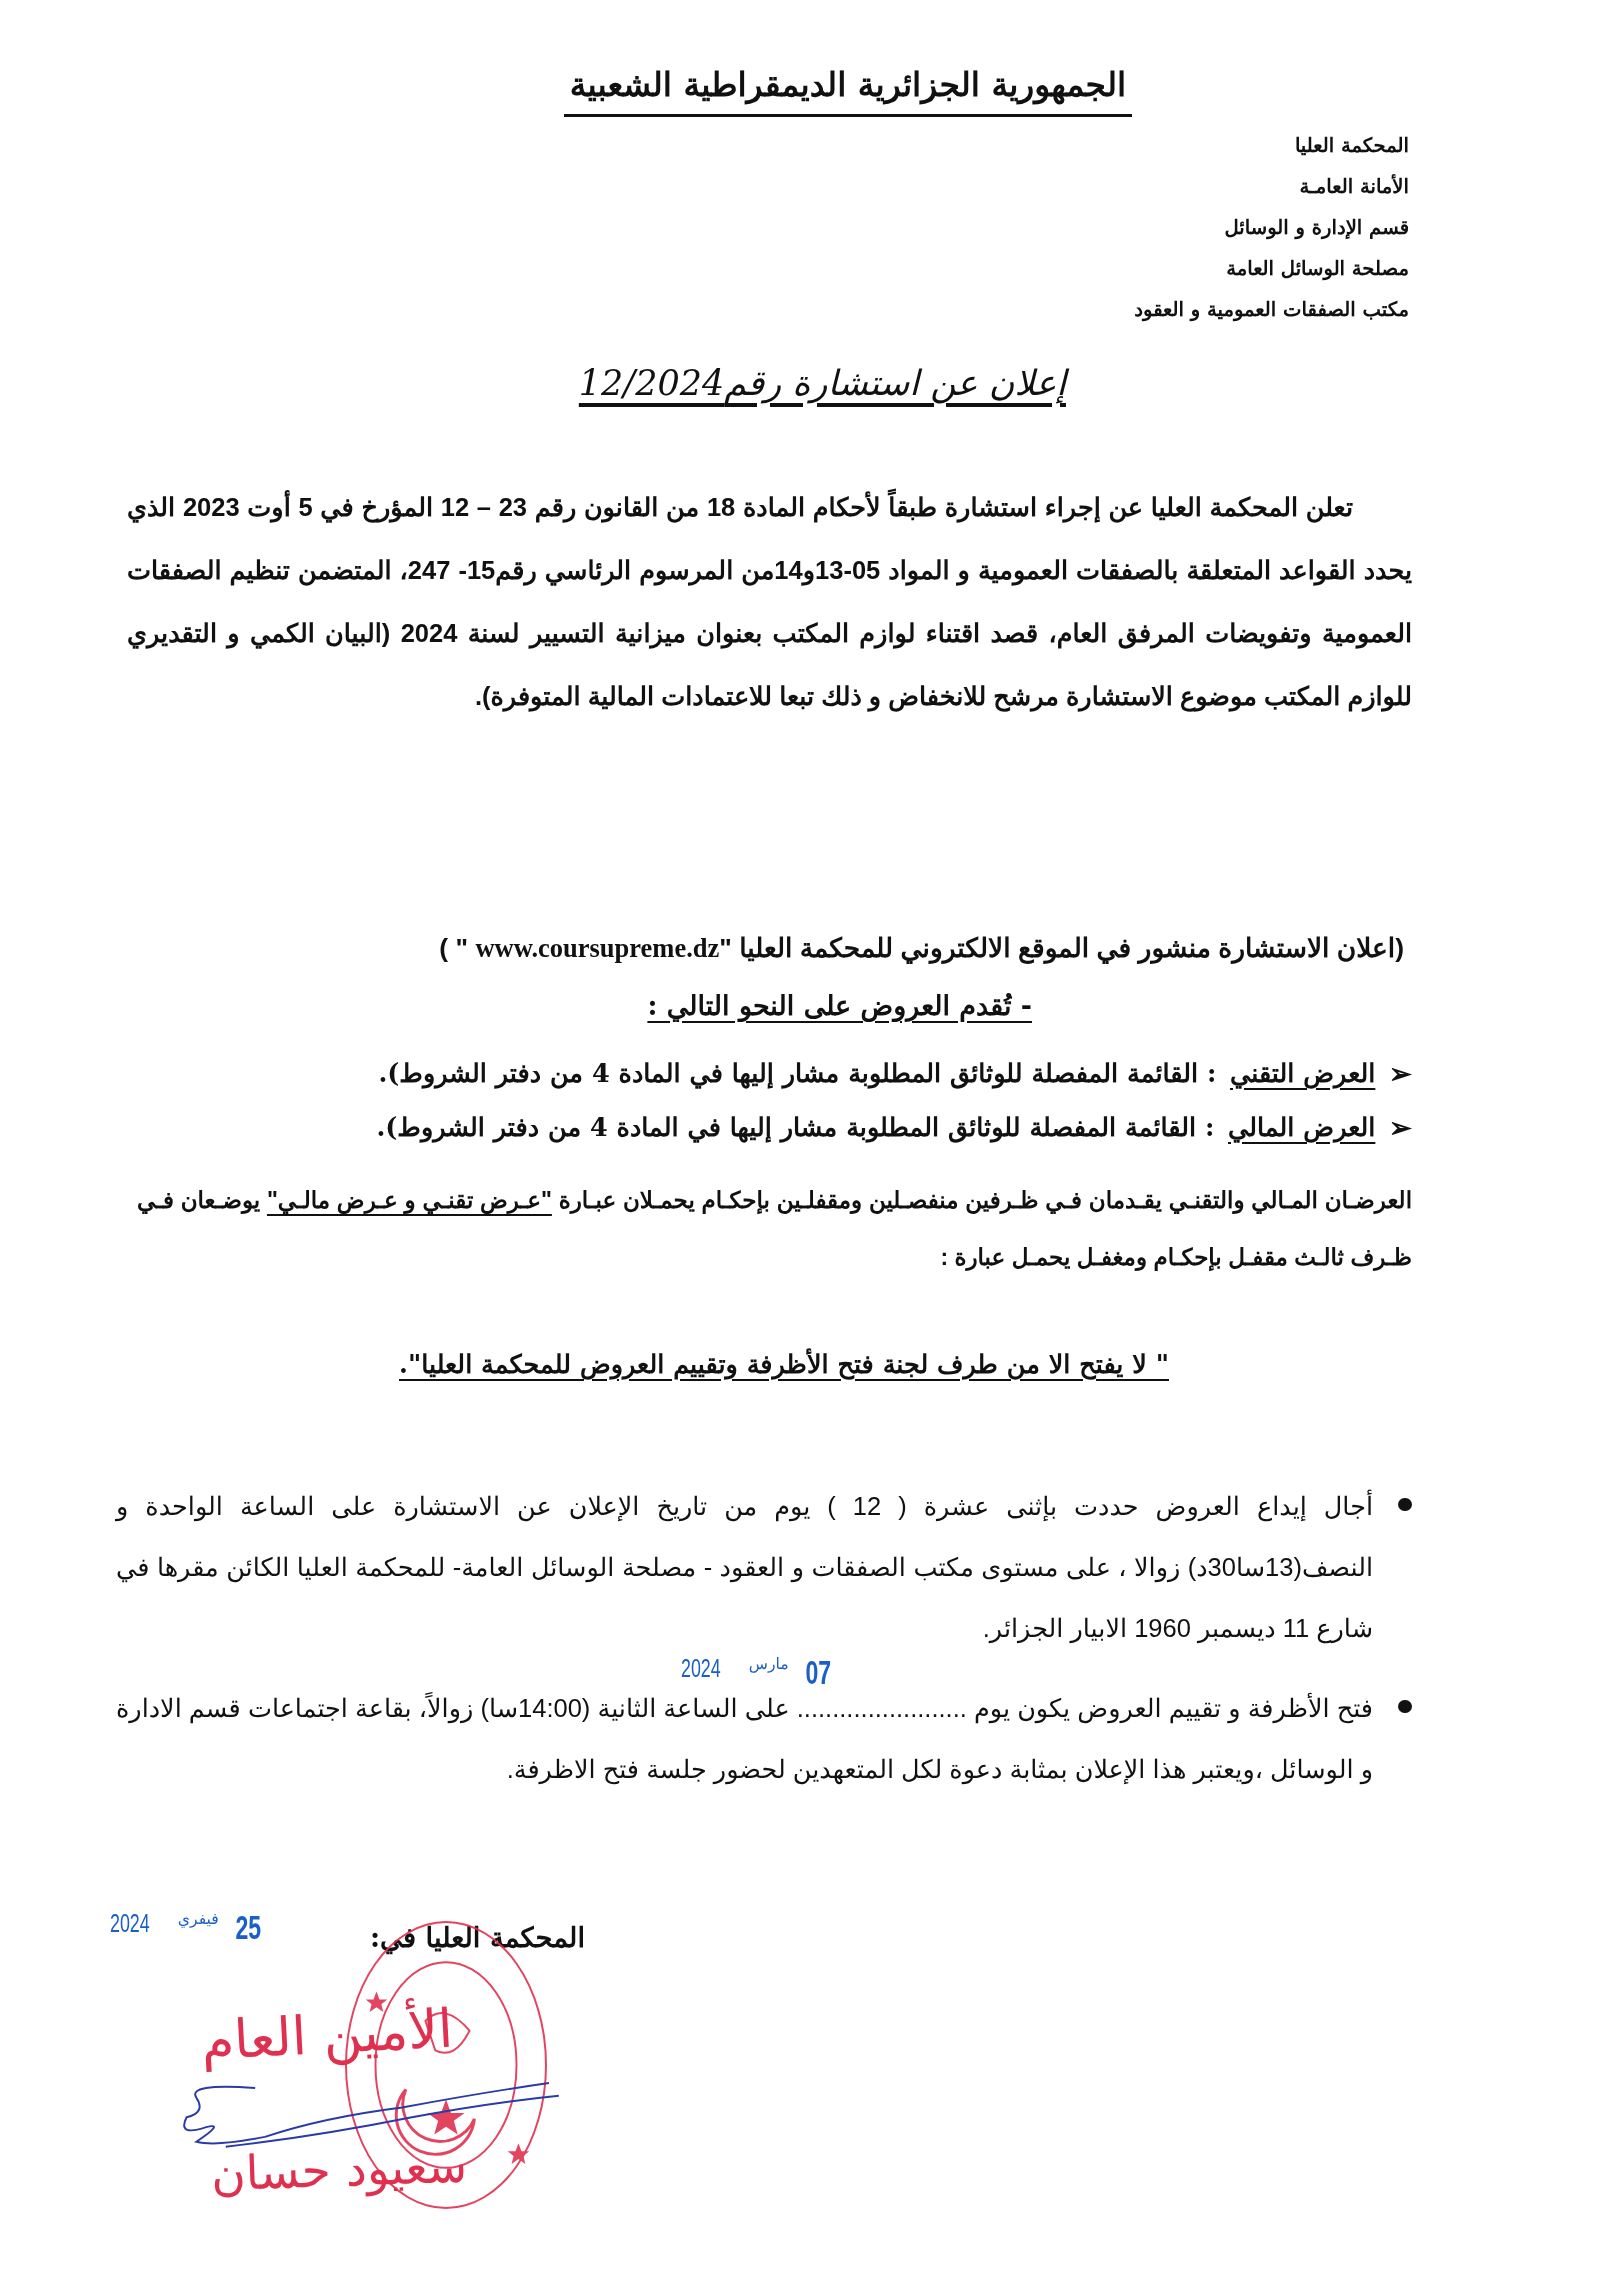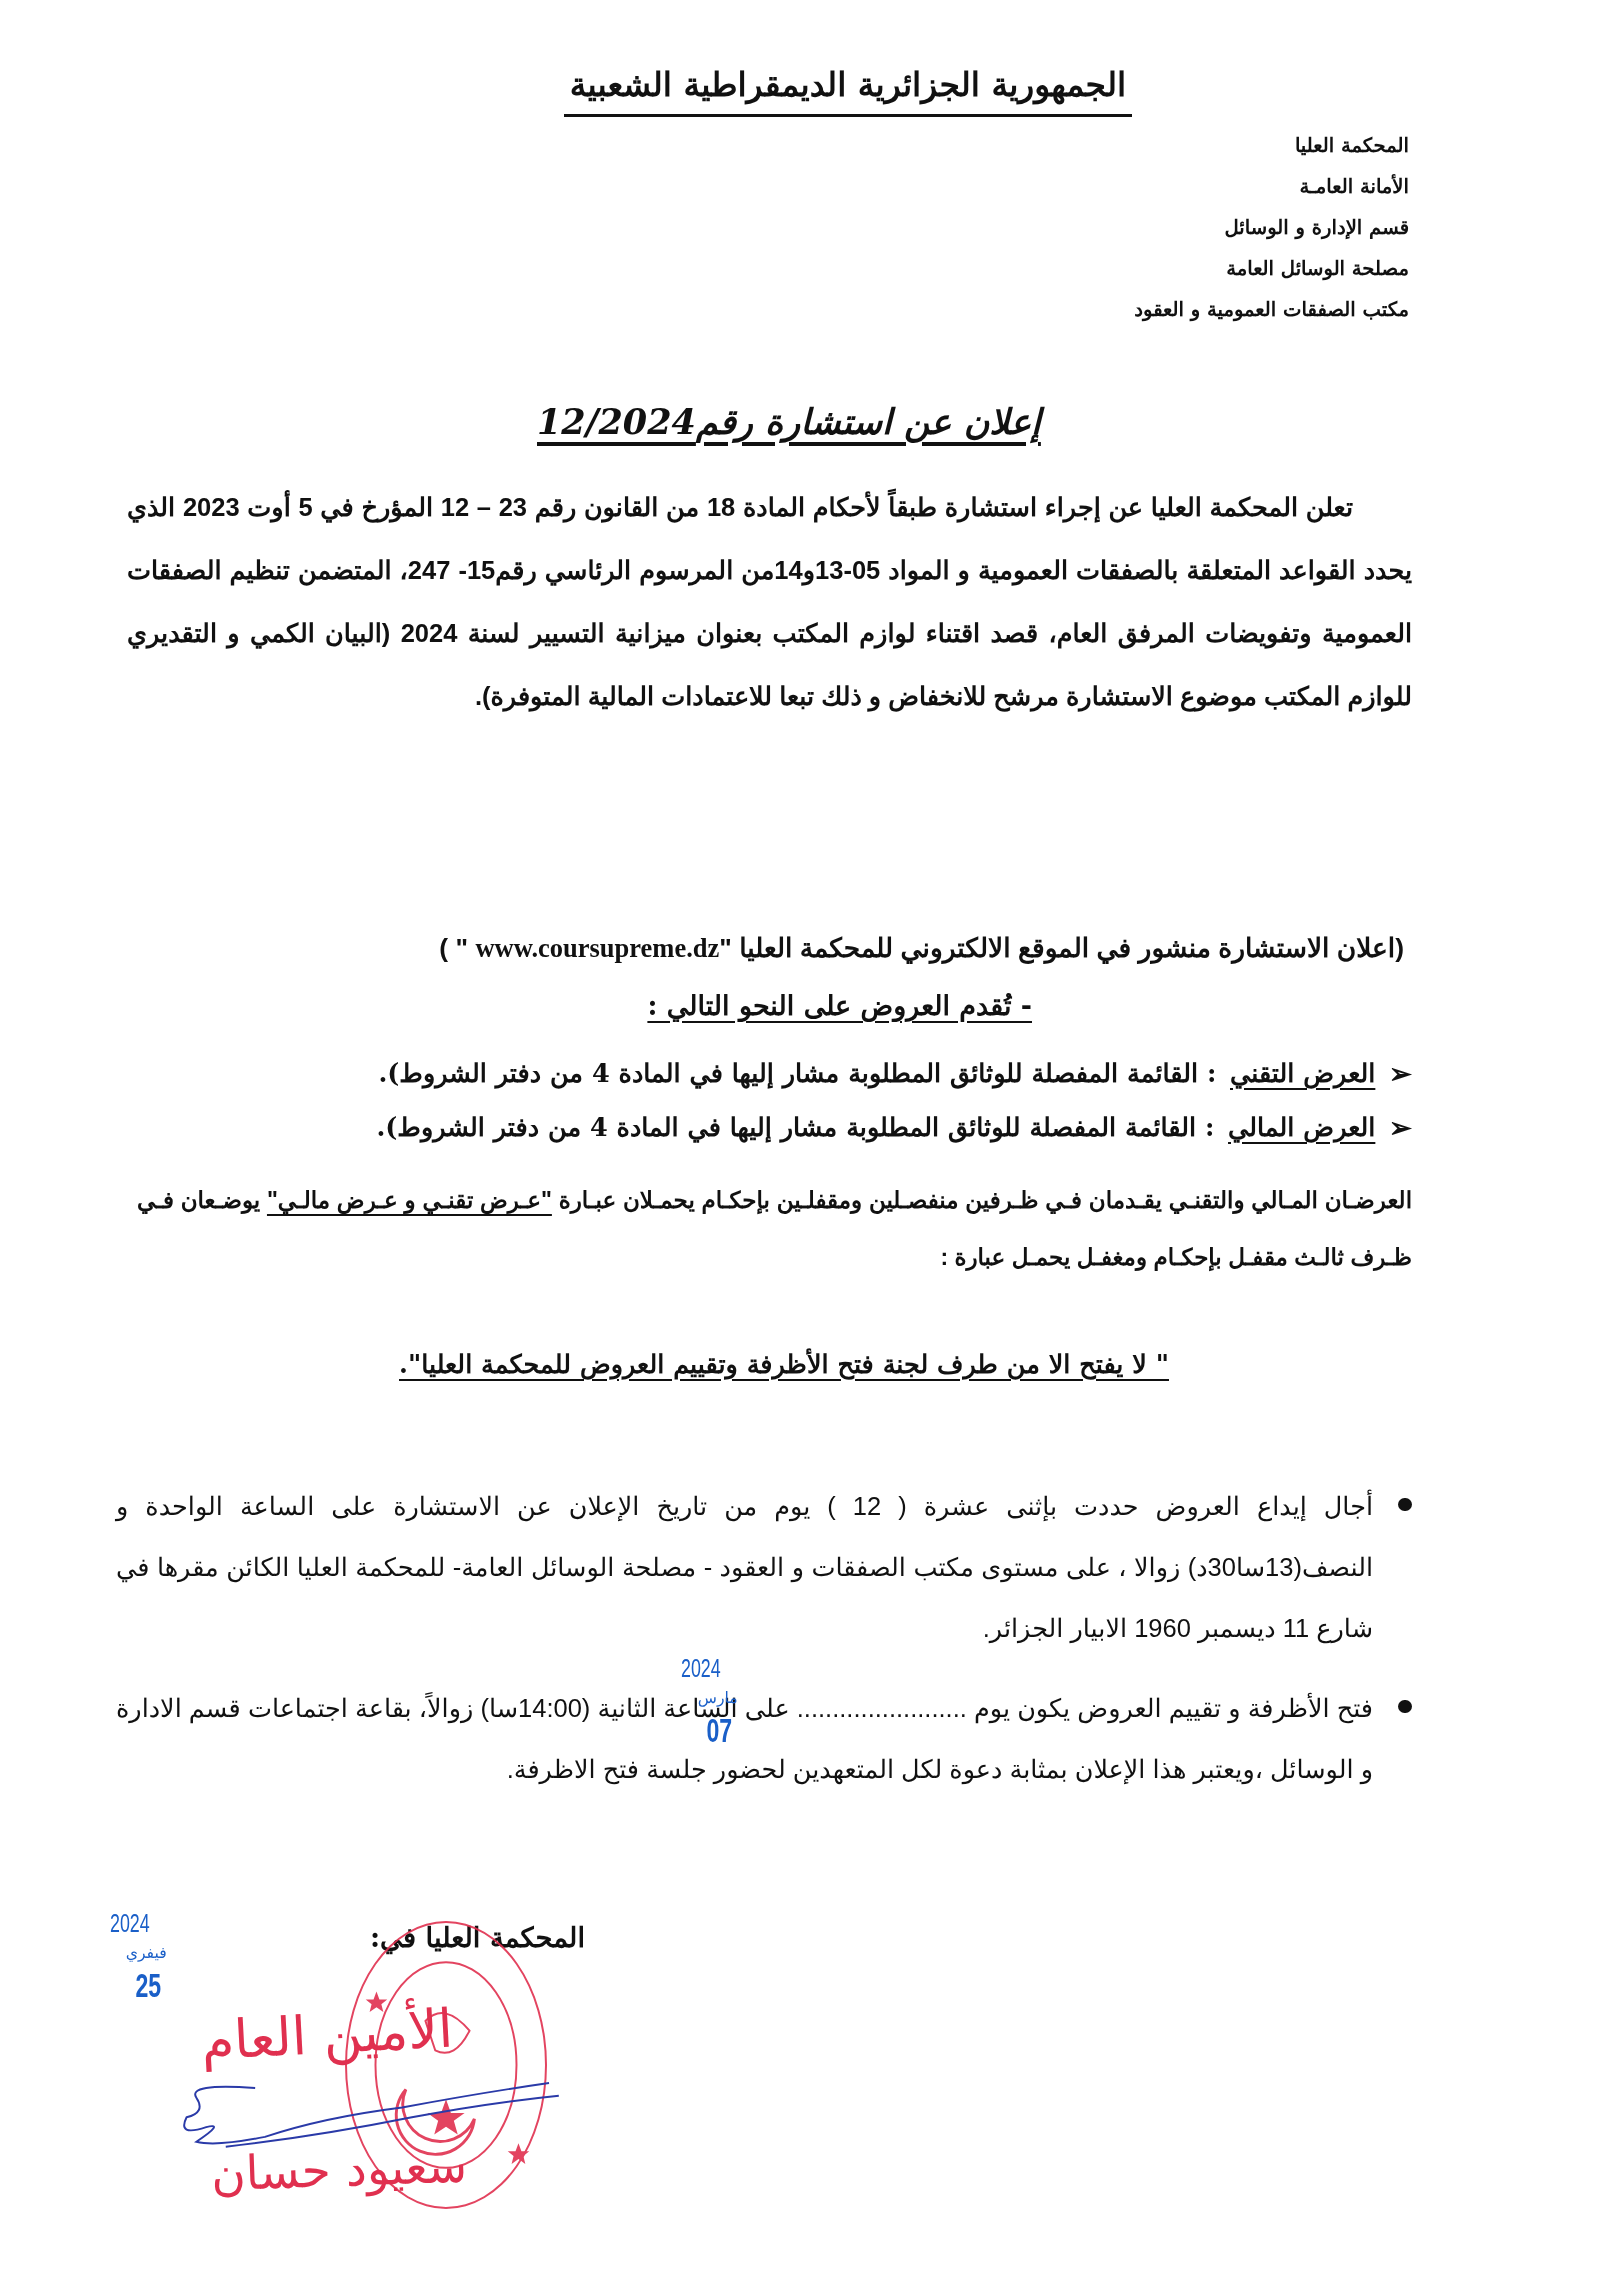--- a/index.html
+++ b/index.html
@@ -17,25 +17,24 @@
       font-family: "DejaVu Serif", serif;
     }
 
     .org-block { top: 125px; right: 211px; text-align: right; }
     .org-line {
       font-size: 19.6px; font-weight: bold; line-height: 41px; white-space: nowrap;
       font-family: "DejaVu Serif", serif;
     }
 
     .title {
-      top: 363px; left: 537px; width: 529px; text-align: left;
-      font-size: 35px; font-weight: bold; font-style: italic;
+      top: 363px; left: 537px; width: 529px; text-align: right;
+      font-size: 35px; font-weight: normal; font-style: italic;
       text-decoration: underline; text-decoration-thickness: 3.9px; text-underline-offset: 7.8px;
       font-family: "DejaVu Serif", serif;
-      margin-top: 38px;
     }
 
     .para {
       position: absolute; left: 127px; right: 208px;
       font-size: 25.5px; font-weight: bold; line-height: 63px; text-align: justify;
       text-align-last: right;
       font-family: "Liberation Sans", sans-serif;
     }
     .p1 { top: 476px; text-indent: 59px; }
     .p2 { top: 806px; left: 116px; right: 196px; line-height: 55px; }
@@ -81,21 +80,21 @@
     }
     .bullet-item .dot {
       position: absolute; right: 0; top: 21.6px; width: 13.7px; height: 13.7px; border-radius: 50%; background: #111;
     }
     .b1 { top: 1476px; }
     .b2 { top: 1678px; }
     .dots { letter-spacing: 1px; }
 
     .stamp-date {
       position: absolute; color: #1a5fc8; font-family: "Liberation Sans Narrow", "Liberation Sans", sans-serif;
-      display: flex; align-items: flex-end; gap: 5px; direction: ltr; flex-direction: column;
+      display: flex; align-items: flex-start; gap: 11px; direction: ltr;
     }
     .stamp-date .year { font-size: 25.5px; transform: scaleX(0.7); transform-origin: left bottom; }
     .stamp-date .month { font-size: 15.7px; }
     .stamp-date .day { font-size: 33px; font-weight: bold; transform: scaleX(0.7); }
     .sd1 { top: 1654px; left: 681px; }
     .sd2 { top: 1909px; left: 110px; }
 
     .sign-place {
       top: 1921px; left: 370px; font-size: 27.4px; font-weight: bold;
       font-family: "DejaVu Serif", serif;

